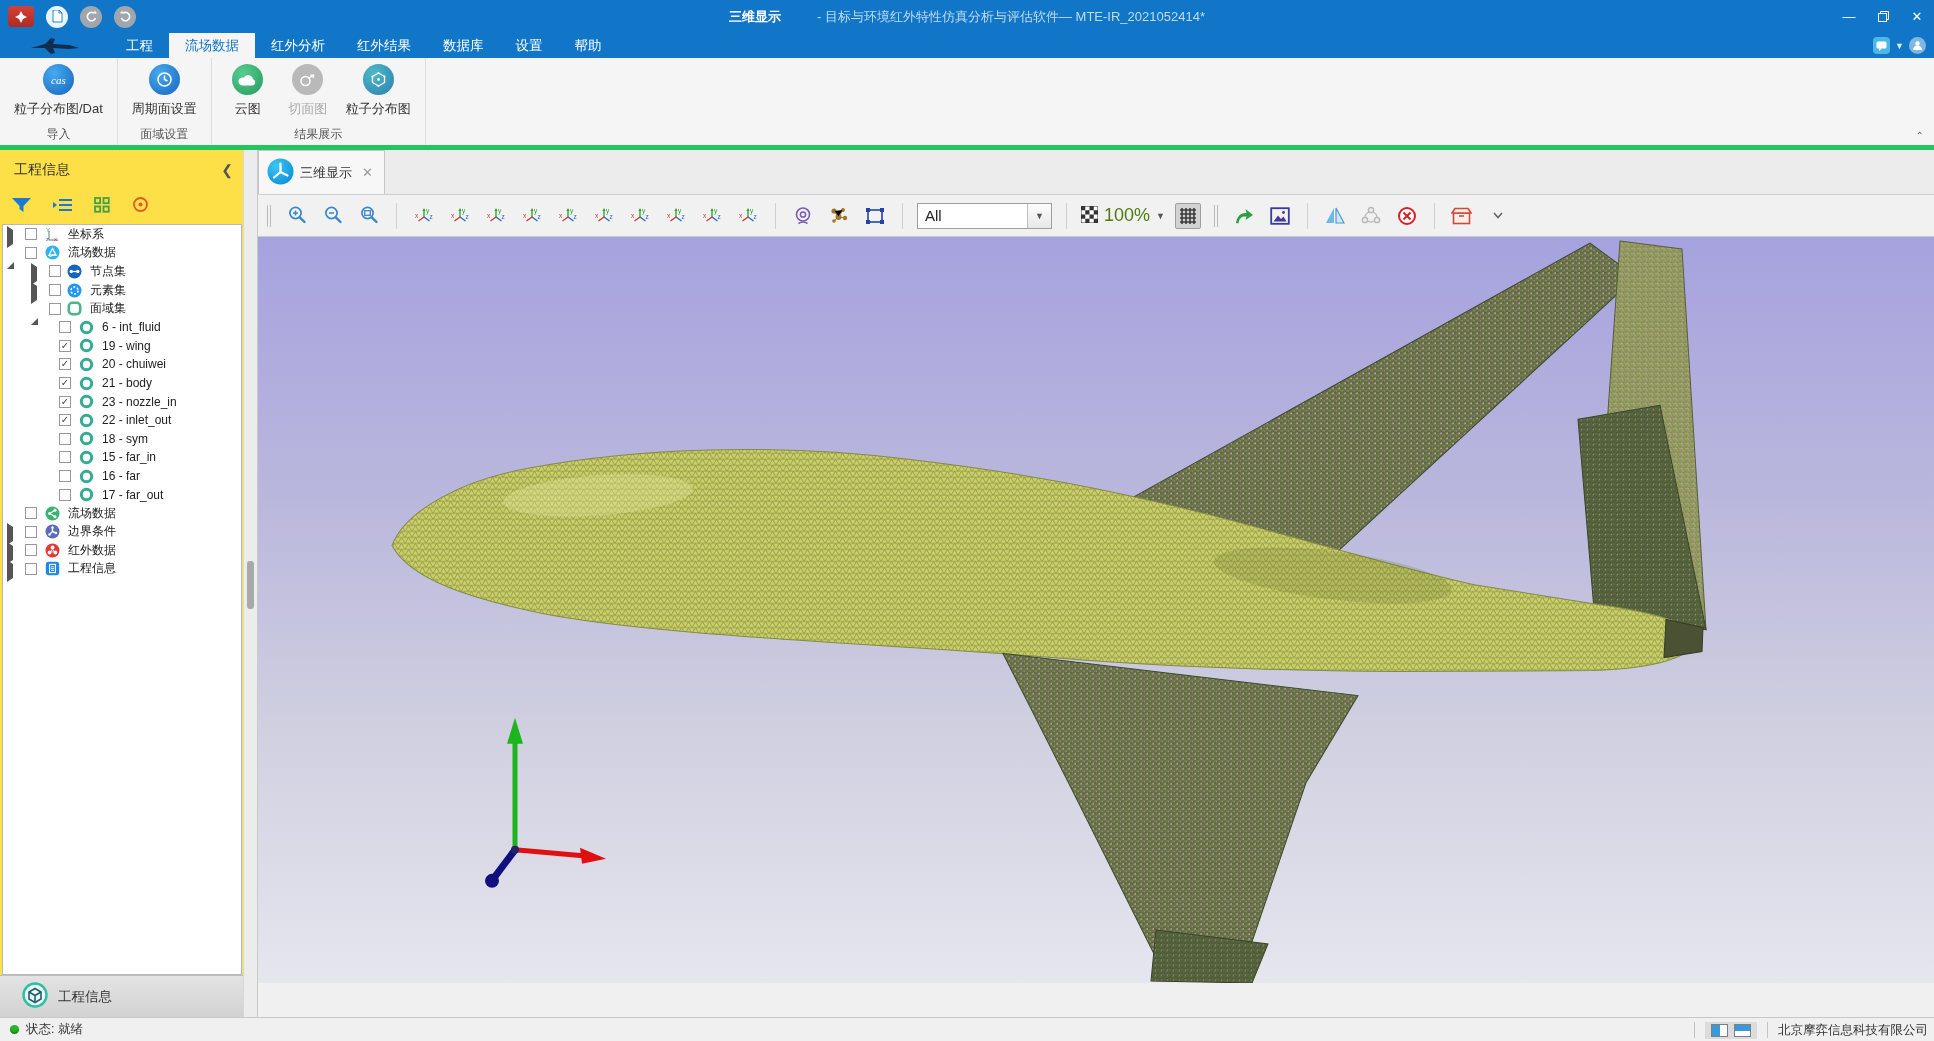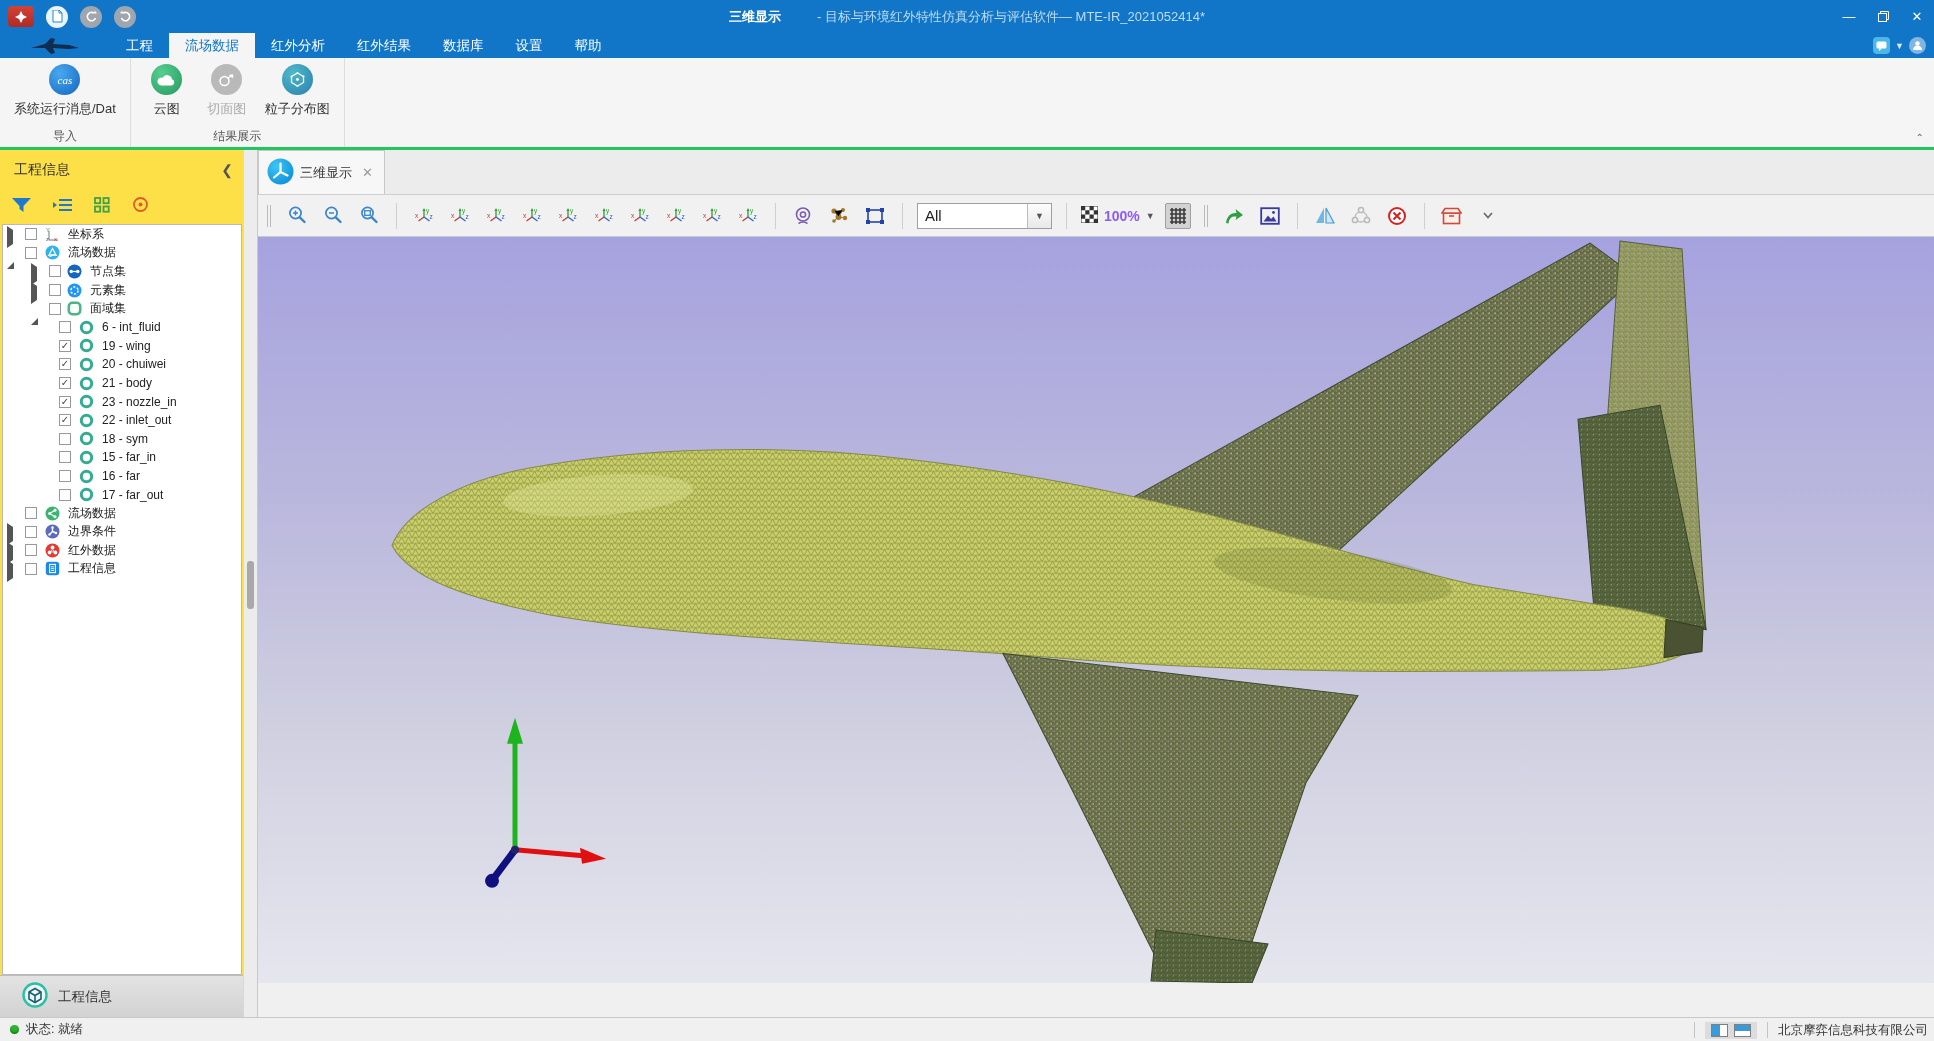--- a/index.html
+++ b/index.html
@@ -29,21 +29,21 @@
   #jet-logo { width:110px; display:flex; align-items:center; justify-content:center; }
   .menu-item { padding:0 16px; display:flex; align-items:center; color:#fff; font-size:13.5px; cursor:default; }
   .menu-item.active { background:#f5f5f6; color:#1176c8; }
   .menu-right { position:absolute; right:8px; top:0; height:25px; display:flex; align-items:center; gap:5px; }
   .mr-sq { width:17px; height:17px; border-radius:4px; background:#4db8e8; display:flex; align-items:center; justify-content:center; }
   .mr-ci { width:17px; height:17px; border-radius:50%; background:#7fb7e2; display:flex; align-items:center; justify-content:center; }
   .mr-caret { color:#dceaf6; font-size:9px; }
 
   
   #ribbon { position:absolute; left:0; top:58px; width:1934px; height:92px;
-    background:#f5f5f6; border-bottom:3px solid #22c55e; }
+    background:#f5f5f6; border-bottom:5px solid #22c55e; }
   #ribbon-groups { display:flex; height:100%; }
   .rb-group { position:relative; display:flex; flex-direction:column; align-items:center;
     padding:6px 10px 0 10px; border-right:1px solid #dddddd; }
   .rb-buttons { display:flex; gap:8px; }
   .rb-btn { display:flex; flex-direction:column; align-items:center; width:max-content; min-width:52px; padding:0 4px; }
   .rb-ico { width:31px; height:31px; border-radius:50%; display:flex; align-items:center; justify-content:center; }
   .rb-label { margin-top:5px; font-size:13px; color:#333; white-space:nowrap; }
   .rb-btn.disabled .rb-label { color:#aaa; }
   .rb-group-label { position:absolute; bottom:2px; left:0; right:0; text-align:center; font-size:12px; color:#555; }
   .ico-cas { background:radial-gradient(circle at 35% 30%, #47a9ef, #1565c0); color:#fff; font-style:italic; font-size:11px; font-family:"Liberation Serif",serif; }
@@ -89,21 +89,21 @@
     display:flex; align-items:center; gap:10px; padding-left:6px; }
   .vt-sep { width:1px; height:26px; background:#cfcfcf; margin:0 4px; flex:none; }
   .vt-handle { width:4px; height:22px; border-left:1px solid #bbb; border-right:1px solid #bbb; margin:0 3px; flex:none; }
   .vt-btn { width:26px; height:26px; display:flex; align-items:center; justify-content:center; flex:none; border-radius:2px; }
   .vt-btn.active { background:#d2d2d2; border:1px solid #9f9f9f; }
   .vt-combo { width:135px; height:26px; background:#fff; border:1px solid #9f9f9f; display:flex; align-items:center; }
   .vt-combo .combo-text { flex:1; padding-left:7px; font-size:15px; color:#222; }
   .vt-combo .combo-btn { width:24px; height:100%; border-left:1px solid #bdbdbd; background:linear-gradient(#fdfdfd,#e8e8e8);
     display:flex; align-items:center; justify-content:center; color:#555; font-size:9px; }
   .vt-opacity { display:flex; align-items:center; gap:6px; }
-  .vt-opacity .op-text { font-size:14px; color:#8b5cf6;font-weight:bold; }
+  .vt-opacity .op-text { font-size:18px; color:#4d7c0f; }
   .vt-caret { color:#555; font-size:9px; }
 
   #viewport { position:absolute; left:0; right:0; top:87px; bottom:34px; overflow:hidden; }
   #viewport svg { display:block; width:100%; height:100%; }
 
   #message-bar { position:absolute; left:0; right:0; bottom:0; height:34px; background:#fafafa;
     border-top:1px solid #d0d0d0; display:flex; align-items:center; padding-left:22px; font-size:13.5px; color:#333; }
 
   
   #statusbar { position:absolute; left:0; bottom:0; width:1934px; height:24px; background:#f0f0f0;
@@ -194,24 +194,38 @@
     </span>
   </div>
 </div>
 
 <div id="ribbon">
   <div id="ribbon-groups">
       <div class="rb-group">
         <div class="rb-buttons">
           <div class="rb-btn">
             <span class="rb-ico ico-cas">cas</span>
-            <span class="rb-label">系统运行消息/Dat</span>
+            <span class="rb-label">粒子分布图/Dat</span>
           </div>
         </div>
         <div class="rb-group-label">导入</div>
+      </div>
+      <div class="rb-group">
+        <div class="rb-buttons">
+          <div class="rb-btn">
+            <span class="rb-ico ico-clock">
+              <svg width="17" height="17" viewBox="0 0 17 17">
+                <circle cx="8.5" cy="8.5" r="6.5" fill="none" stroke="#fff" stroke-width="1.5"></circle>
+                <path d="M8.5 4.5 V8.5 L11.5 10" fill="none" stroke="#fff" stroke-width="1.5"></path>
+              </svg>
+            </span>
+            <span class="rb-label">周期面设置</span>
+          </div>
+        </div>
+        <div class="rb-group-label">面域设置</div>
       </div>
       <div class="rb-group">
         <div class="rb-buttons">
           <div class="rb-btn">
             <span class="rb-ico ico-cloud">
               <svg width="19" height="13" viewBox="0 0 19 13">
                 <path d="M4.5 12.5 a4 4 0 1 1 1.2-7.8 a5 5 0 0 1 9.3 1.6 a3.2 3.2 0 0 1-0.6 6.2 Z" fill="#fff"></path>
               </svg>
             </span>
             <span class="rb-label">云图</span>

